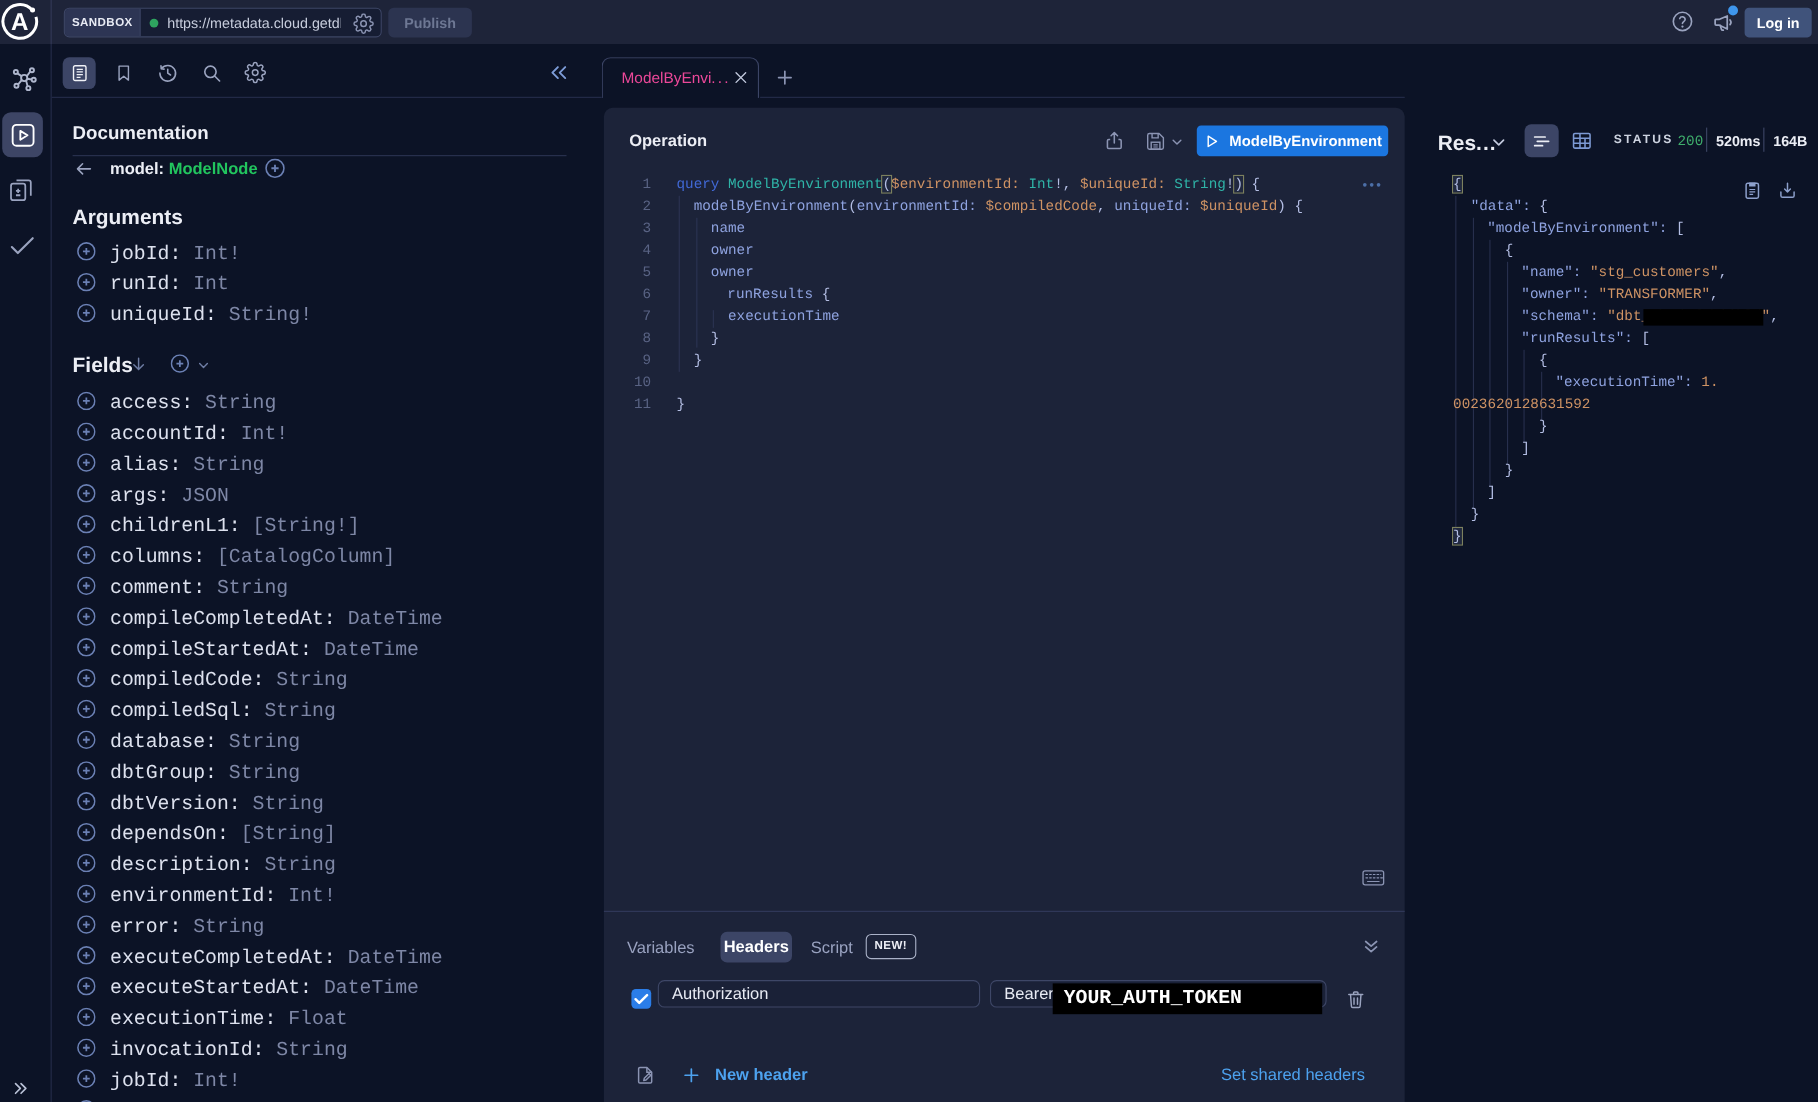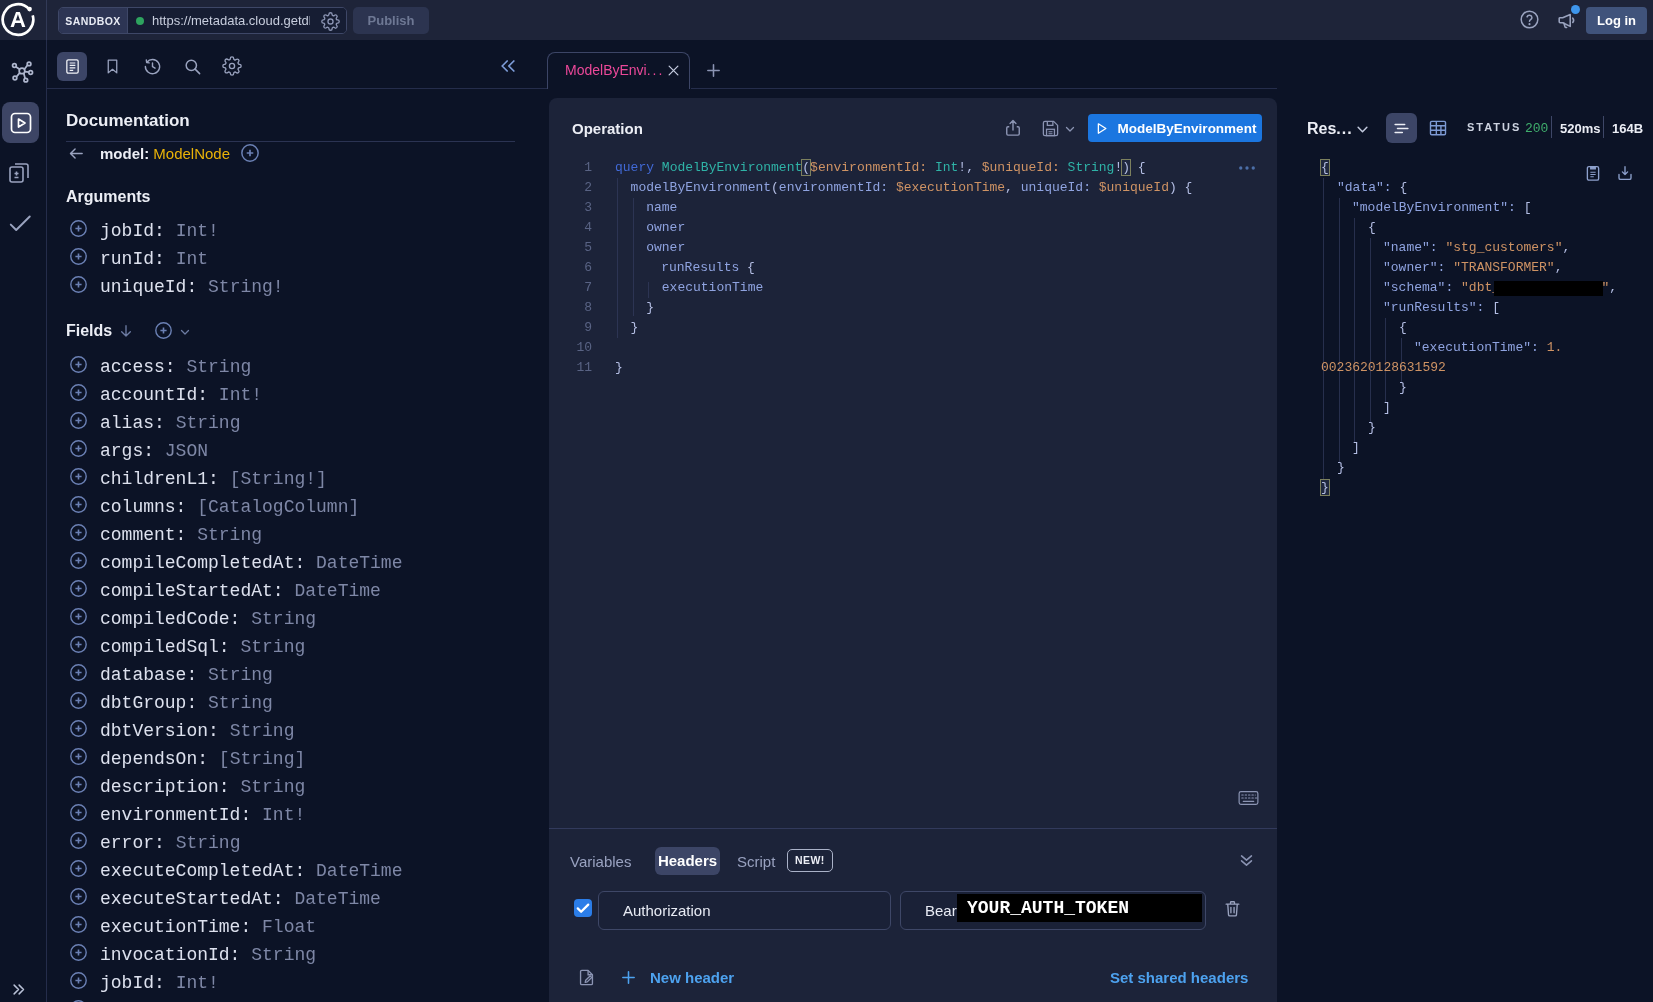--- a/index.html
+++ b/index.html
@@ -20,42 +20,42 @@
 #publish{position:absolute;left:353px;top:7px;width:76px;height:27px;background:#2c3450;border-radius:5px;color:#6e7894;font-weight:bold;font-size:13px;text-align:center;line-height:27px}
 #login{position:absolute;left:1586px;top:7px;width:61px;height:27px;background:#40537b;border-radius:4px;color:#fff;font-weight:bold;font-size:13px;text-align:center;line-height:27px}
 
 #rail{position:absolute;left:0;top:40px;width:47px;height:962px;background:#0c1326;border-right:1px solid #252d4b}
 #railsel{position:absolute;left:2px;top:102px;width:37px;height:41px;background:#3d4565;border-radius:8px}
 
 #sbsel{position:absolute;left:57px;top:52px;width:30px;height:29px;background:#3c4566;border-radius:6px}
 #sbdiv{position:absolute;left:47px;top:88px;width:500px;height:1px;background:#252d4b}
 #sbdiv2{position:absolute;left:691px;top:88px;width:586px;height:1px;background:#252d4b}
 .h1{color:#eceef5;font-weight:bold;font-size:17px}
-.h2{color:#eceef5;font-weight:bold;font-size:16px}
+.h2{color:#eceef5;font-weight:bold;font-size:19px}
 #docdiv{position:absolute;left:66px;top:141px;width:449px;height:1px;background:#2b3352}
 .fname{color:#dde1ee;font-size:18px}
 .ftype{color:#7e87a6}
 .plus-ic{position:absolute}
 
 #tab{position:absolute;left:547px;top:52px;width:143px;height:37px;border:1px solid #3c4566;border-bottom:none;border-radius:8px 8px 0 0;background:#0c1326}
 #card{position:absolute;left:549px;top:98px;width:728px;height:904px;background:#1c2339;border-radius:8px 8px 0 0}
 #runbtn{position:absolute;left:1088px;top:114px;width:174px;height:28px;background:#1b76e0;border-radius:4px;color:#fff;font-weight:bold;font-size:13.5px;display:flex;align-items:center;justify-content:center}
 .lnum{position:absolute;width:30px;text-align:right;color:#58628278;font-size:13px;font-family:"Liberation Mono",monospace;color:#596384}
 .cl{position:absolute;font-size:13px;font-family:"Liberation Mono",monospace;white-space:pre}
 .c-kw{color:#406bd8;color:#4169d6}
 .c-op{color:#2fb3a7}
 .c-fld{color:#8fa3e0}
 .c-var{color:#cf9364}
 .c-pun{color:#b4bee4}
 .c-typ{color:#2fb3a7}
 .guide{position:absolute;width:1px;background:#2c3453}
 #carddiv{position:absolute;left:549px;top:828px;width:728px;height:1px;background:#323a5c}
 .tabtxt{color:#99a2c0;font-size:15px}
 #hdrpill{position:absolute;left:655px;top:847px;width:65px;height:28px;background:#3c4566;border-radius:6px;color:#fff;font-weight:bold;font-size:15px;text-align:center;line-height:28px}
-.inp{position:absolute;height:39px;border:1px solid #3e4767;border-radius:6px;background:#1a2137;color:#e8ebf4;font-size:15px;display:flex;align-items:center;padding:0 24px}
+.inp{position:absolute;height:25px;border:1px solid #3e4767;border-radius:6px;background:#1a2137;color:#e8ebf4;font-size:15px;display:flex;align-items:center;padding:0 12px}
 #chk{position:absolute;left:574px;top:899px;width:18px;height:18px;background:#2b7de8;border-radius:4px}
 .link{color:#4da2ef;font-size:15px}
 
 #respill{position:absolute;left:1386px;top:113px;width:31px;height:30px;background:#3c4566;border-radius:6px}
 .rl{position:absolute;z-index:2;font-size:13px;font-family:"Liberation Mono",monospace;white-space:pre;color:#b4bee4}
 .jguide{position:absolute;width:1px;background:#272f4d}
 .bhl{outline:1px solid #7c805e;background:#20283f}
 </style>
 </head>
 <body>
@@ -147,21 +147,21 @@
     <circle cx="12" cy="12" r="3.1"></circle>
     <path d="M19.4 15a1.7 1.7 0 0 0 .34 1.87l.06.06a2 2 0 1 1-2.83 2.83l-.06-.06a1.7 1.7 0 0 0-1.87-.34 1.7 1.7 0 0 0-1 1.55V21a2 2 0 1 1-4 0v-.09a1.7 1.7 0 0 0-1.12-1.55 1.7 1.7 0 0 0-1.87.34l-.06.06a2 2 0 1 1-2.83-2.83l.06-.06a1.7 1.7 0 0 0 .34-1.87 1.7 1.7 0 0 0-1.55-1H3a2 2 0 1 1 0-4h.09A1.7 1.7 0 0 0 4.64 8.9a1.7 1.7 0 0 0-.34-1.87l-.06-.06a2 2 0 1 1 2.83-2.83l.06.06a1.7 1.7 0 0 0 1.87.34H9a1.7 1.7 0 0 0 1-1.55V3a2 2 0 1 1 4 0v.09a1.7 1.7 0 0 0 1 1.55 1.7 1.7 0 0 0 1.87-.34l.06-.06a2 2 0 1 1 2.83 2.83l-.06.06a1.7 1.7 0 0 0-.34 1.87V9a1.7 1.7 0 0 0 1.55 1H21a2 2 0 1 1 0 4h-.09a1.7 1.7 0 0 0-1.51 1z"></path>
   </svg>
 <svg width="20" height="20" viewBox="0 0 24 24" fill="none" stroke="#7d9cd8" stroke-width="2.1" style="position:absolute;left:498px;top:56px">
     <path d="M11 6l-6 6 6 6M19 6l-6 6 6 6" stroke-linecap="round" stroke-linejoin="round"></path>
   </svg>
 <div class="abs h1" style="left:66px;top:111px">Documentation</div>
 <svg width="17" height="17" viewBox="0 0 24 24" fill="none" stroke="#9aa3bf" stroke-width="2" style="position:absolute;left:68px;top:145px">
     <path d="M20 12H4M10 5.5L3.5 12l6.5 6.5" stroke-linecap="round" stroke-linejoin="round"></path>
   </svg>
-<div class="abs h2" style="left:100px;top:145px;font-size:15px">model: <span style="color:#eab308;font-weight:normal">ModelNode</span></div>
+<div class="abs h2" style="left:100px;top:145px;font-size:15px">model: <span style="color:#22c55e;font-weight:bold">ModelNode</span></div>
 <svg class="plus-ic" style="left:241px;top:144px" width="18" height="18" viewBox="0 0 17 17" fill="none">
     <circle cx="8.5" cy="8.5" r="7.7" stroke="#6b80b4" stroke-width="1.4"></circle>
     <path d="M8.5 5.4v6.2M5.4 8.5h6.2" stroke="#6b80b4" stroke-width="1.6"></path>
   </svg>
 <div class="abs h2" style="left:66px;top:188px">Arguments</div>
 <svg class="plus-ic" style="left:70px;top:220px" width="17" height="17" viewBox="0 0 17 17" fill="none">
     <circle cx="8.5" cy="8.5" r="7.7" stroke="#6b80b4" stroke-width="1.4"></circle>
     <path d="M8.5 5.4v6.2M5.4 8.5h6.2" stroke="#6b80b4" stroke-width="1.6"></path>
   </svg>
 <div class="abs mono fname" style="left:100px;top:221px">jobId: <span class="ftype">Int!</span></div>
@@ -343,21 +343,21 @@
 <div class="lnum" style="left:562px;top:200px">3</div>
 <div class="lnum" style="left:562px;top:220px">4</div>
 <div class="lnum" style="left:562px;top:240px">5</div>
 <div class="lnum" style="left:562px;top:260px">6</div>
 <div class="lnum" style="left:562px;top:280px">7</div>
 <div class="lnum" style="left:562px;top:300px">8</div>
 <div class="lnum" style="left:562px;top:320px">9</div>
 <div class="lnum" style="left:562px;top:340px">10</div>
 <div class="lnum" style="left:562px;top:360px">11</div>
 <div class="cl" style="left:615px;top:160px"><span class="c-kw">query</span> <span class="c-op">ModelByEnvironment</span><span class="c-pun bhl">(</span><span class="c-var">$environmentId:</span> <span class="c-typ">Int</span><span class="c-pun">!,</span> <span class="c-var">$uniqueId:</span> <span class="c-typ">String</span><span class="c-pun">!</span><span class="c-pun bhl">)</span> <span class="c-pun">{</span></div>
-<div class="cl" style="left:615px;top:180px">  <span class="c-fld">modelByEnvironment</span><span class="c-pun">(</span><span class="c-fld">environmentId:</span> <span class="c-var">$executionTime</span><span class="c-pun">,</span> <span class="c-fld">uniqueId:</span> <span class="c-var">$uniqueId</span><span class="c-pun">)</span> <span class="c-pun">{</span></div>
+<div class="cl" style="left:615px;top:180px">  <span class="c-fld">modelByEnvironment</span><span class="c-pun">(</span><span class="c-fld">environmentId:</span> <span class="c-var">$compiledCode</span><span class="c-pun">,</span> <span class="c-fld">uniqueId:</span> <span class="c-var">$uniqueId</span><span class="c-pun">)</span> <span class="c-pun">{</span></div>
 <div class="cl" style="left:615px;top:200px">    <span class="c-fld">name</span></div>
 <div class="cl" style="left:615px;top:220px">    <span class="c-fld">owner</span></div>
 <div class="cl" style="left:615px;top:240px">    <span class="c-fld">owner</span></div>
 <div class="cl" style="left:630px;top:260px">    <span class="c-fld">runResults</span> <span class="c-pun">{</span></div>
 <div class="cl" style="left:615px;top:280px">      <span class="c-fld">executionTime</span></div>
 <div class="cl" style="left:615px;top:300px">    <span class="c-pun">}</span></div>
 <div class="cl" style="left:615px;top:320px">  <span class="c-pun">}</span></div>
 <div class="cl" style="left:615px;top:340px"></div>
 <div class="cl" style="left:615px;top:360px"><span class="c-pun">}</span></div>
 <div class="guide" style="left:617px;top:178px;height:160px"></div>
@@ -388,21 +388,21 @@
   </svg>
 <svg width="19" height="19" viewBox="0 0 24 24" fill="none" stroke="#8b94b3" stroke-width="1.7" style="position:absolute;left:577px;top:968px">
     <path d="M14 3H6a1.5 1.5 0 0 0-1.5 1.5v15A1.5 1.5 0 0 0 6 21h12a1.5 1.5 0 0 0 1.5-1.5V8.5z" stroke-linejoin="round"></path>
     <path d="M14 3v5.5h5.5"></path>
     <path d="M11 15.5l5.5-5.5 2 2-5.5 5.5-2.6.6z" fill="#1c2339" stroke-linejoin="round"></path>
   </svg>
 <svg width="17" height="17" viewBox="0 0 24 24" fill="none" stroke="#4da2ef" stroke-width="2.2" style="position:absolute;left:620px;top:969px">
     <path d="M12 4v16M4 12h16" stroke-linecap="round"></path>
   </svg>
 <div class="abs link" style="left:650px;top:969px;font-weight:bold">New header</div>
-<div class="abs link" style="left:1110px;top:969px;font-weight:bold">Set shared headers</div>
+<div class="abs link" style="left:1110px;top:969px;font-weight:normal">Set shared headers</div>
 
 <div id="respill"></div>
 <div class="abs h2" style="left:1307px;top:120px">Res<span style="letter-spacing:1px">...</span></div>
 <svg width="15" height="15" viewBox="0 0 24 24" fill="none" stroke="#c3cade" stroke-width="2.4" style="position:absolute;left:1355px;top:122px">
     <path d="M5 8.5l7 7 7-7" stroke-linecap="round" stroke-linejoin="round"></path>
   </svg>
 <svg width="19" height="19" viewBox="0 0 24 24" fill="none" stroke="#eceef5" stroke-width="2" style="position:absolute;left:1392px;top:119px">
     <path d="M4 7h12M7 12h13M4 17h9" stroke-linecap="round"></path>
   </svg>
 <svg width="20" height="20" viewBox="0 0 24 24" fill="none" stroke="#7d9ad4" stroke-width="1.7" style="position:absolute;left:1428px;top:118px">

